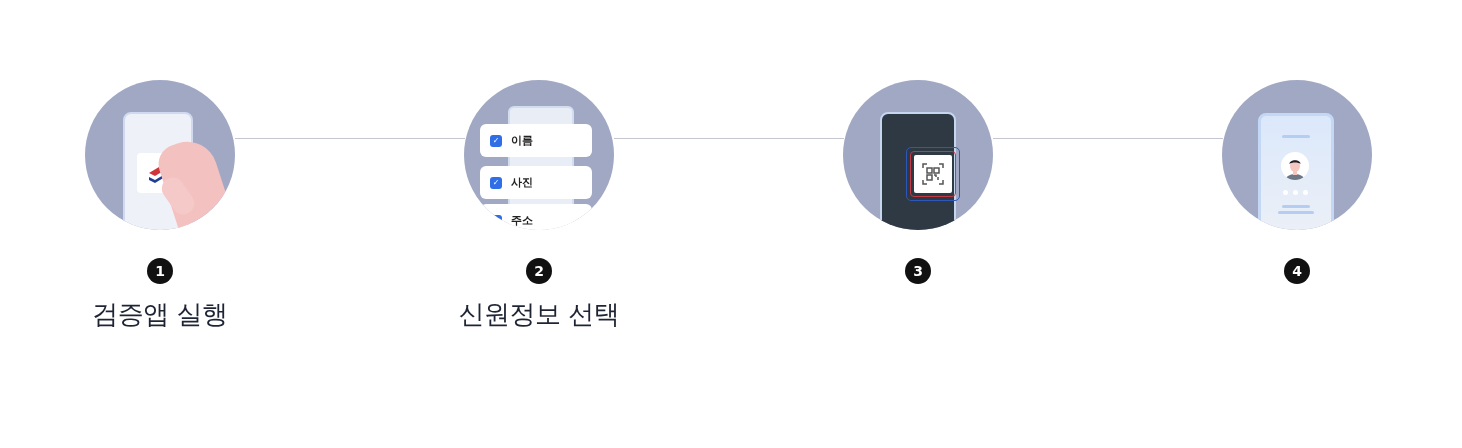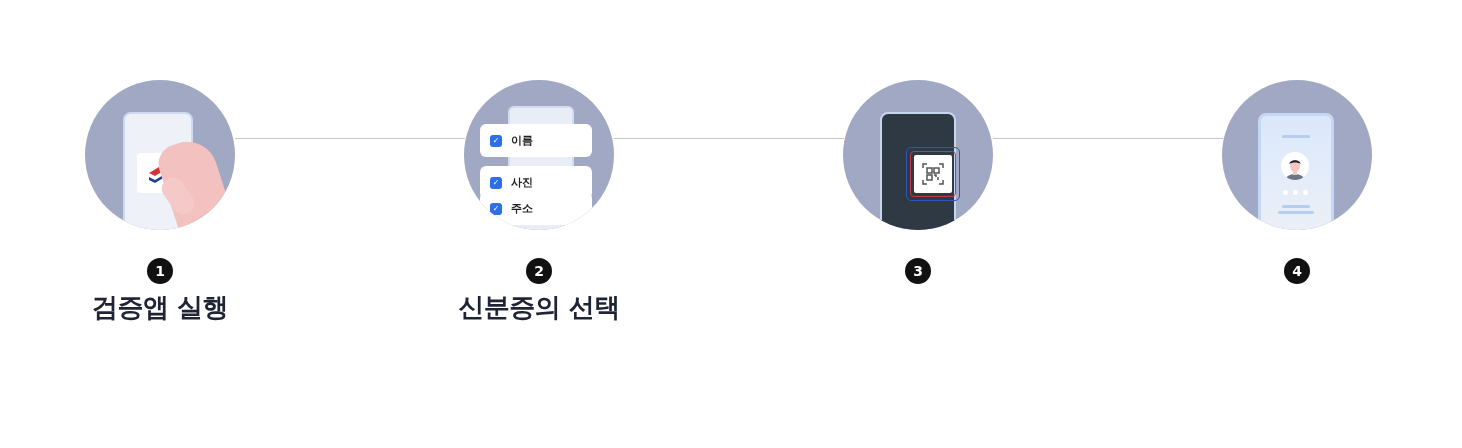--- a/index.html
+++ b/index.html
@@ -1,21 +1,21 @@
 <!DOCTYPE html>
 <html><head>
 <meta charset="utf-8">
 <style>
   html,body{margin:0;padding:0;background:#ffffff;}
   body{width:1462px;height:448px;position:relative;overflow:hidden;font-family:"DejaVu Sans","Liberation Sans",sans-serif;}
   .connector{position:absolute;top:138px;height:1px;background:#c4c7cf;}
   .step{position:absolute;top:80px;width:300px;margin-left:-150px;display:flex;flex-direction:column;align-items:center;}
   .circle{width:150px;height:150px;border-radius:50%;background:#a1a8c3;position:relative;overflow:hidden;}
   .badge{margin-top:28px;width:26px;height:26px;border-radius:50%;background:#111111;color:#fff;font-size:14px;font-weight:bold;display:flex;align-items:center;justify-content:center;}
-  .label{margin-top:6px;font-size:26px;font-weight:bold;color:#1e2433;white-space:nowrap;letter-spacing:-0.5px;}
+  .label{margin-top:13px;font-size:26px;font-weight:normal;color:#1e2433;white-space:nowrap;letter-spacing:-0.5px;}
   
   .phone1{position:absolute;left:38px;top:32px;width:66px;height:140px;border-radius:8px;background:#eef1f7;border:2px solid #cfd9ef;}
   .appicon{position:absolute;left:52px;top:73px;width:40px;height:40px;background:#fff;border-radius:4px;}
   .hand{position:absolute;left:84px;top:60px;width:56px;height:110px;background:#f3c2c0;border-radius:20px 30px 10px 10px;transform:rotate(-18deg);}
   .finger{position:absolute;left:82px;top:96px;width:22px;height:40px;background:#f5c9c7;border-radius:11px;transform:rotate(-35deg);}
   
   .phone2{position:absolute;left:44px;top:26px;width:62px;height:140px;border-radius:6px;background:#e8edf6;border:2px solid #d3ddf0;}
   .chk-card{position:absolute;left:16px;width:112px;height:33px;background:#fff;border-radius:6px;display:flex;align-items:center;padding-left:10px;box-sizing:border-box;font-size:11px;color:#222;font-weight:bold;}
   .chk{width:12px;height:12px;border-radius:3px;background:#2f6ee6;margin-right:9px;display:flex;align-items:center;justify-content:center;color:#fff;font-size:8px;}
   
@@ -56,27 +56,27 @@
   <div class="circle">
     <div class="phone2"></div>
     <div class="chk-card" style="top:44px;">
       <span class="chk">✓</span>
       <span>이름</span>
     </div>
     <div class="chk-card" style="top:86px;">
       <span class="chk">✓</span>
       <span>사진</span>
     </div>
-    <div class="chk-card" style="top:112px;">
+    <div class="chk-card" style="top:124px;">
       <span class="chk">✓</span>
       <span>주소</span>
     </div>
   </div>
   <div class="badge">2</div>
-  <div class="label">신분증의 선택</div>
+  <div class="label">신원정보 선택</div>
 </div>
 
 <div class="step" style="left:918px;">
   <div class="circle">
     <div class="phone3">
       <div class="qr-outer"></div>
       <div class="qr-mid"></div>
       <div class="qr-inner">
         <svg width="24" height="24" viewBox="0 0 24 24" fill="none" stroke="#555" stroke-width="1.5">
           <path d="M2 6V2h4M18 2h4v4M22 18v4h-4M6 22H2v-4"></path>

